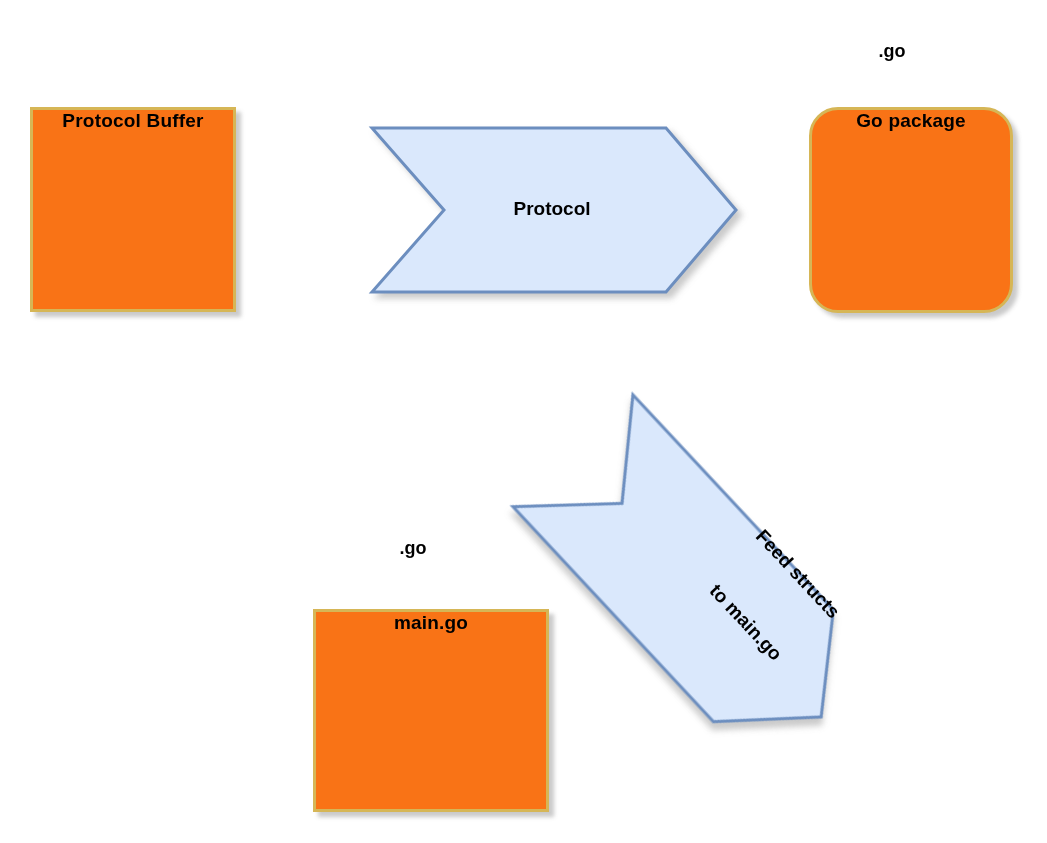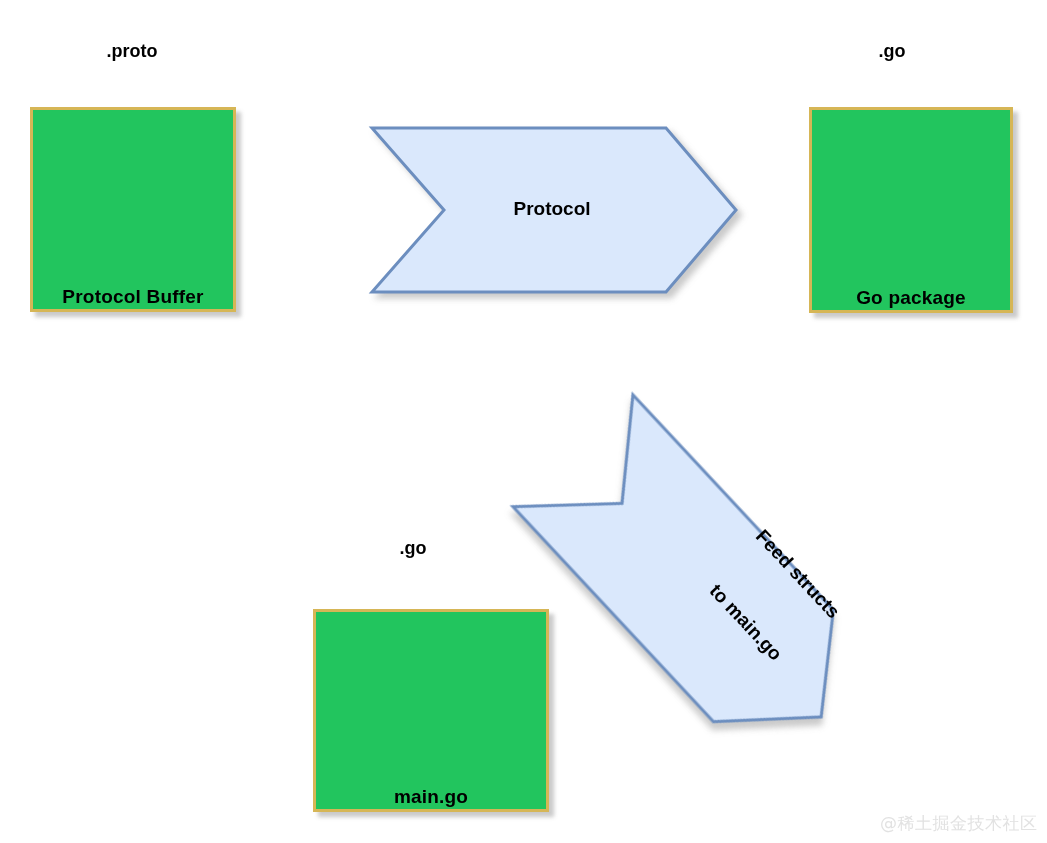--- a/index.html
+++ b/index.html
@@ -15,24 +15,24 @@
     width: 1047px;
     height: 843px;
     background: #ffffff;
     overflow: hidden;
   }
 
   
   .note-box {
     position: absolute;
     box-sizing: border-box;
-    background: #22c55e;
+    background: #f97316;
     border: 3px solid #d6b656;
     display: flex;
-    align-items: flex-end;
+    align-items: flex-start;
     justify-content: center;
     box-shadow: 5px 5px 4px rgba(80, 80, 80, 0.30);
   }
   .note-label {
     color: #000000;
     font-size: 19px;
     font-weight: bold;
     letter-spacing: 0.2px;
     text-align: center;
     line-height: 1.2;
@@ -81,31 +81,30 @@
     font-family: "DejaVu Sans", sans-serif;
     white-space: nowrap;
     letter-spacing: 0.5px;
   }
 </style>
 </head>
 <body>
 
 <div id="canvas">
 
-  <div class="caption" style="left:0; top:41px; width:264px;">.proto</div>
 
   <div class="caption" style="left:760px; top:41px; width:264px;">.go</div>
 
   <div class="caption" style="left:281px; top:538px; width:264px;">.go</div>
 
   <div class="note-box" style="left:30px; top:107px; width:206px; height:205px;">
     <span class="note-label">Protocol Buffer</span>
   </div>
 
-  <div class="note-box" style="left:809px; top:107px; width:204px; height:206px;">
+  <div class="note-box" style="left:809px; top:107px; width:204px; height:206px;border-radius:29px;">
     <span class="note-label">Go package</span>
   </div>
 
   <div class="note-box" style="left:313px; top:609px; width:236px; height:203px;">
     <span class="note-label">main.go</span>
   </div>
 
   <div class="chevron-wrap" style="left:370px; top:126px; width:368px; height:168px;
               filter: drop-shadow(5px 5px 3px rgba(80,80,80,0.30));">
     <svg width="368" height="168" viewBox="0 0 368 168">
@@ -122,15 +121,14 @@
       <polygon class="chevron-body" points="2,2 296,2 366,84 296,166 2,166 74,84"></polygon>
     </svg>
   </div>
   <div class="chevron-text" style="left:672px; top:503px; width:200px;
               transform-origin: 50% 50%;
               transform: rotate(47deg);">
     <span style="display:block;">Feed structs</span>
     <span style="display:block;">to main.go</span>
   </div>
 
-  <div class="watermark" style="left:880px; top:812px;">@稀土掘金技术社区</div>
 
 </div>
 
 </body></html>

